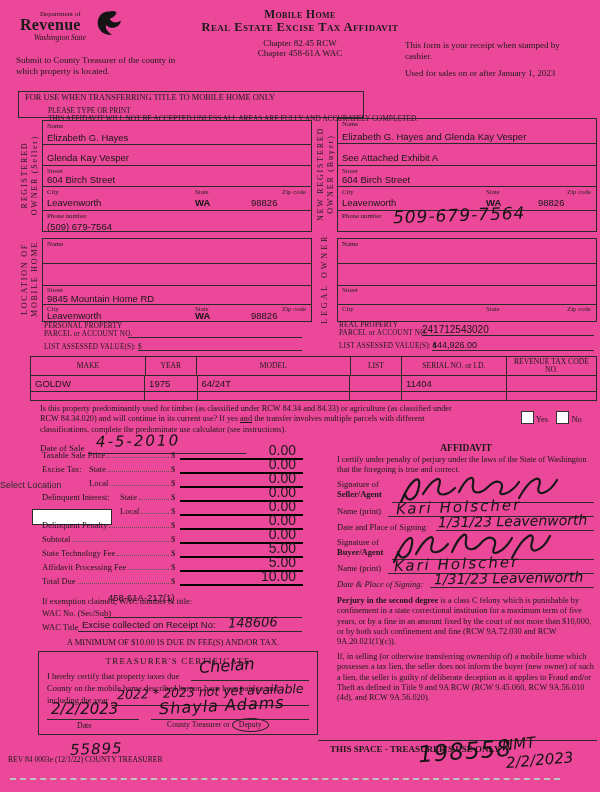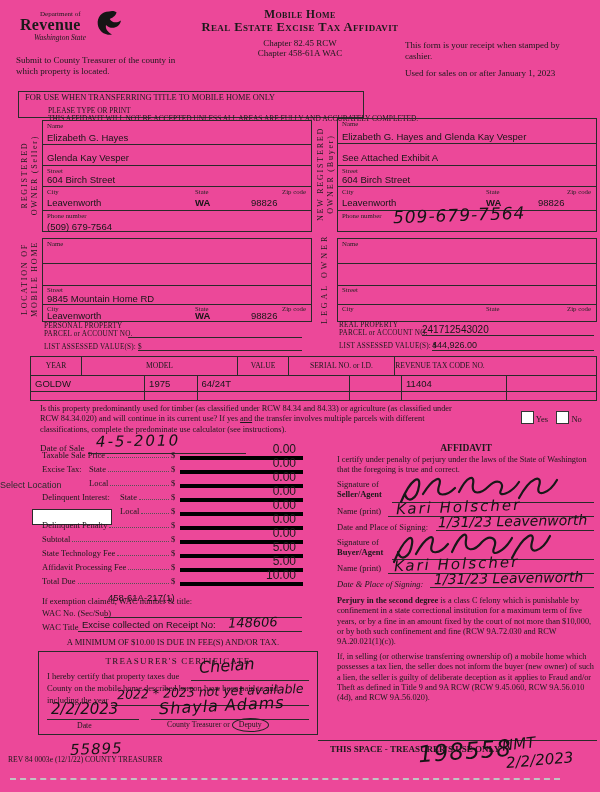--- a/index.html
+++ b/index.html
@@ -20,22 +20,22 @@
   .vlab { position:absolute; transform:rotate(-90deg); text-align:center;
           font-size:8px; letter-spacing:1.8px; line-height:10px; white-space:nowrap; }
   .row-line { border-bottom:1px solid #2a2a2a; }
   
   .fee-row { position:absolute; left:42px; width:261px; height:13px; display:flex; align-items:flex-end; font-size:8.5px; }
   .f-lab { white-space:pre; }
   .f-lab.w1 { width:47px; }
   .f-lab.w2 { width:78px; }
   .f-dots { flex:1; border-bottom:1px dotted #555; height:1px; margin:0 2px 2px 2px; }
   .f-cur { width:9px; text-align:left; }
-  .f-amt { width:116px; text-align:right; border-bottom:4px solid #000000; padding-right:7px;
-           font-family:"Liberation Sans", sans-serif; font-size:12px; }
+  .f-amt { width:116px; text-align:right; border-bottom:2px solid #000000; padding-right:7px;
+           font-family:"Liberation Sans", sans-serif; font-size:14px; }
   .chk { width:11px; height:11px; border:1px solid #333; display:inline-block; background:#fff; }
   .para { font-size:8.3px; line-height:10.3px; text-align:left; }
   .hdrcell { border-right:1px solid #2a2a2a; display:flex; align-items:center; justify-content:center;
              text-align:center; font-size:7.6px; line-height:8.5px; }
   .tcell { border-right:1px solid #2a2a2a; padding-left:4px; display:flex; align-items:center; }
   .ellipse { border:1.2px solid #222; border-radius:50%; padding:1px 6px 2px 6px; }
   svg.sig { position:absolute; overflow:visible; }
 </style>
 </head>
 <body>
@@ -170,23 +170,24 @@
     </div>
   </div>
   <div class="abs caps" style="left:339px; top:321px;">REAL PROPERTY</div>
   <div class="abs caps" style="left:339px; top:329px;">PARCEL or ACCOUNT NO.</div>
   <div class="abs ul val" style="left:422px; top:324px; width:172px; font-size:10px;">241712543020</div>
   <div class="abs caps" style="left:339px; top:342px;">LIST ASSESSED VALUE(S): $</div>
   <div class="abs ul val" style="left:432px; top:340px; width:162px; font-size:9px;">444,926.00</div>
 
   <div class="abs box" style="left:30px; top:356px; width:565px; height:43px;">
     <div style="display:flex; height:18px; border-bottom:1px solid #2a2a2a;">
+      <div class="hdrcell" style="width:115px;">MAKE</div>
       <div class="hdrcell" style="width:50px;">YEAR</div>
       <div class="hdrcell" style="width:155px;">MODEL</div>
-      <div class="hdrcell" style="width:50px;">VALUE</div>
+      <div class="hdrcell" style="width:50px;">LIST</div>
       <div class="hdrcell" style="width:105px;">SERIAL NO. or I.D.</div>
       <div class="hdrcell" style="width:90px; border-right:none;">REVENUE TAX CODE NO.</div>
     </div>
     <div style="display:flex; height:15px; border-bottom:1px solid #2a2a2a;">
       <div class="tcell val" style="width:115px;">GOLDW</div>
       <div class="tcell val" style="width:50px;">1975</div>
       <div class="tcell val" style="width:155px;">64/24T</div>
       <div class="tcell val" style="width:50px;"></div>
       <div class="tcell val" style="width:105px;">11404</div>
       <div class="tcell val" style="width:90px; border-right:none;"></div>

